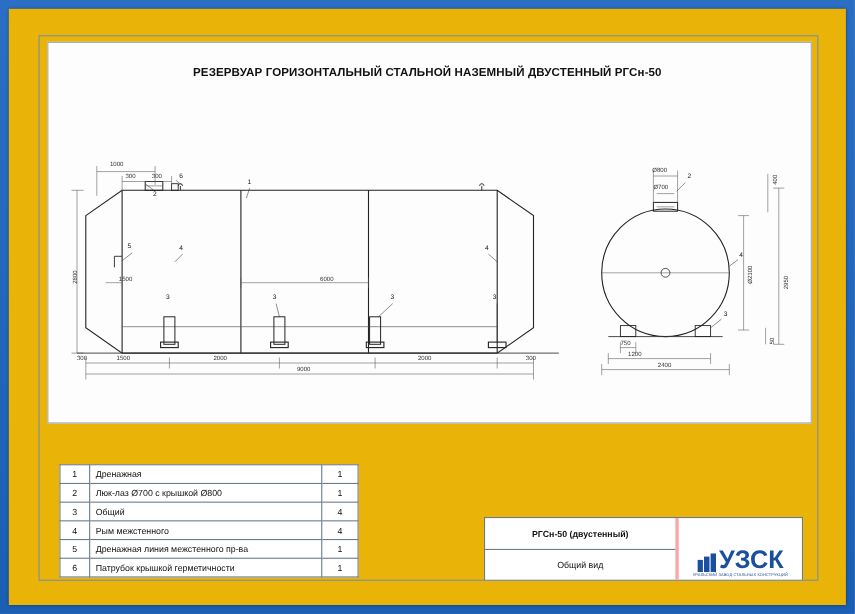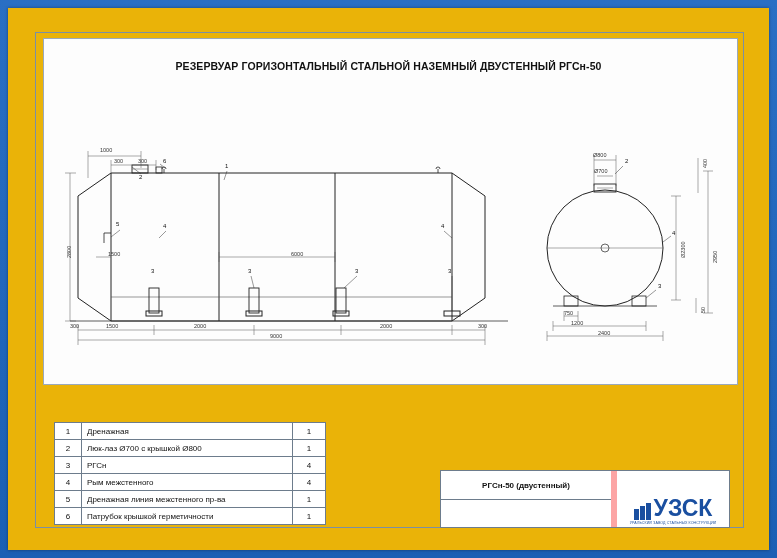--- a/index.html
+++ b/index.html
@@ -89,21 +89,21 @@
     top: 462px;
     width: 288px;
     height: 56px;
     border: 1px solid #6d7c8c;
     background: #fff;
   }
   .stamp-left {
     position: absolute;
     left: 0; top: 0;
     width: 176px; height: 100%;
-    border-right: 6px solid #fca5a5;
+    border-right: 3px solid #fca5a5;
     box-sizing: border-box;
   }
   .stamp-row1 {
     height: 28px;
     border-bottom: 1px solid #6d7c8c;
     display: flex; align-items: center; justify-content: center;
     font-size: 8px; font-weight: bold; color: #111;
   }
   .stamp-row2 {
     height: 27px;
@@ -309,21 +309,21 @@
         <td class="nm">Дренажная</td>
         <td class="qty">1</td>
       </tr>
       <tr>
         <td class="num">2</td>
         <td class="nm">Люк-лаз Ø700 с крышкой Ø800</td>
         <td class="qty">1</td>
       </tr>
       <tr>
         <td class="num">3</td>
-        <td class="nm">РГСн</td>
+        <td class="nm">Общий</td>
         <td class="qty">4</td>
       </tr>
       <tr>
         <td class="num">4</td>
         <td class="nm">Рым межстенного</td>
         <td class="qty">4</td>
       </tr>
       <tr>
         <td class="num">5</td>
         <td class="nm">Дренажная линия межстенного пр-ва</td>
@@ -333,20 +333,21 @@
         <td class="num">6</td>
         <td class="nm">Патрубок крышкой герметичности</td>
         <td class="qty">1</td>
       </tr>
     </tbody>
   </table>
 
   <div class="stamp">
     <div class="stamp-left">
       <div class="stamp-row1">РГСн-50 (двустенный)</div>
+      <div class="stamp-row2">Общий вид</div>
     </div>
     <div class="logo">
       <div style="display:flex;flex-direction:column;align-items:center;">
         <div style="display:flex;align-items:flex-end;gap:3px;margin-top:24px;">
           <svg width="17" height="17" viewBox="0 0 17 17">
             <rect x="0" y="6" width="5" height="11" fill="#1a4fa0"></rect>
             <rect x="6" y="3" width="5" height="14" fill="#1a4fa0"></rect>
             <rect x="12" y="0" width="5" height="17" fill="#1a4fa0"></rect>
           </svg>
           <div class="logo-text">УЗСК</div>

